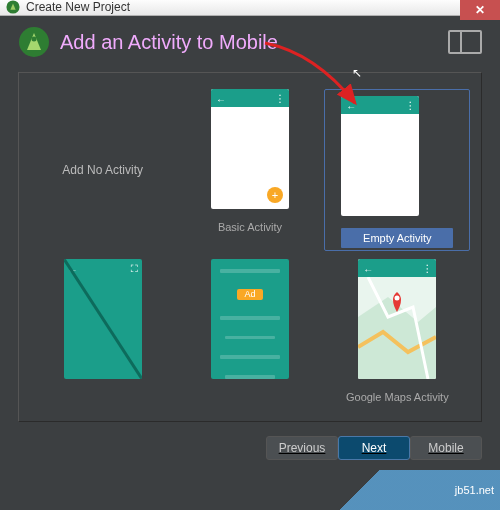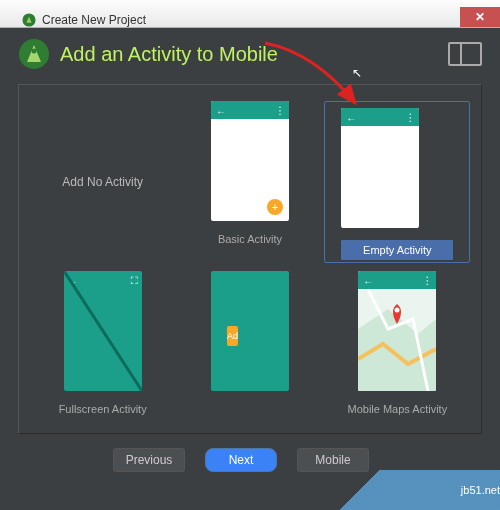--- a/index.html
+++ b/index.html
@@ -1,54 +1,54 @@
 <!DOCTYPE html>
 <html><head>
 <meta charset="utf-8">
 <style>
   * { box-sizing: border-box; margin: 0; padding: 0; }
   body { width: 500px; height: 510px; font-family: "Segoe UI", Arial, sans-serif; background: #3c3f41; overflow: hidden; }
-  .titlebar { height: 28px; background: linear-gradient(#fdfdfd,#e8e8e8); border-bottom: 1px solid #b0b0b0; display: flex; align-items: flex-end; padding-left: 22px; font-size: 12px; color: #333; }
+  .titlebar { height: 16px; background: linear-gradient(#fdfdfd,#e8e8e8); border-bottom: 1px solid #b0b0b0; display: flex; align-items: flex-start; padding-left: 6px; font-size: 12px; color: #333; }
   .titlebar .tb-icon { width: 14px; height: 14px; margin-right: 6px; display: inline-block; }
   .titlebar .tb-icon svg { width: 14px; height: 14px; }
   .close-btn { margin-left: auto; width: 40px; height: 20px; background: #c75050; color: #fff; display: flex; align-items: center; justify-content: center; font-size: 12px; font-weight: bold; cursor: pointer; }
   .header { display: flex; align-items: center; padding: 10px 18px 14px 18px; }
   .logo { width: 32px; height: 32px; margin-right: 10px; }
-  .header-title { color: #bef264; font-size: 20px; font-weight: 300; }
+  .header-title { color: #f0abfc; font-size: 20px; font-weight: 300; }
   .tablet-icon { margin-left: auto; width: 34px; height: 24px; border: 2px solid #aaa; border-radius: 2px; display: flex; }
   .tablet-icon .split { width: 40%; border-right: 2px solid #aaa; }
   .content { padding: 0 18px; background: #3c3f41; }
   .grid-area { border: 1px solid #2b2b2b; border-left: 1px solid #555; border-top: 1px solid #555; padding: 16px 10px 10px 10px; }
   .row { display: flex; justify-content: space-around; margin-bottom: 8px; }
   .cell { width: 140px; display: flex; flex-direction: column; align-items: center; }
   .thumb { width: 78px; height: 120px; background: #fff; border-radius: 2px; position: relative; overflow: hidden; }
   .cell.no-activity { justify-content: center; align-items: center; }
   .cell.no-activity .caption { margin-top: 0; font-size: 12px; color: #bbb; }
   .selected-wrap { border: 1px solid #4a6ea9; padding: 6px 16px 2px 16px; border-radius: 2px; }
   .caption { margin-top: 12px; font-size: 11px; color: #aaa; text-align: center; }
   .caption.selected { background: #4a6ea9; color: #fff; padding: 4px 16px; width: 112px; border-radius: 1px; }
   .appbar { height: 18px; background: #1b9e8a; display: flex; align-items: center; padding: 0 5px; }
   .appbar .arrow { color: #fff; font-size: 10px; }
   .appbar .dots { margin-left: auto; color: #fff; font-size: 10px; letter-spacing: -1px; }
   .fab { position: absolute; right: 6px; bottom: 6px; width: 16px; height: 16px; border-radius: 50%; background: #f9a825; color: #fff; font-size: 11px; display: flex; align-items: center; justify-content: center; }
   .thumb.fullscreen { background: #1b9e8a; }
   .thumb.fullscreen .fs-back { position: absolute; top: 4px; left: 4px; color: #fff; font-size: 10px; }
   .thumb.fullscreen .fs-exp { position: absolute; top: 4px; right: 4px; color: #fff; font-size: 10px; }
   .thumb.fullscreen .diag { position: absolute; inset: 0; }
-  .thumb.admob { background: #1b9e8a; display: flex; align-items: center; padding-top: 10px; gap: 16px; }
+  .thumb.admob { background: #1b9e8a; display: flex; flex-direction: column; align-items: center; padding-top: 10px; gap: 16px; }
   .thumb.admob .line { height: 7px; background: rgba(255,255,255,0.2); border-radius: 1px; }
   .thumb.admob .line.w1 { width: 60px; }
   .thumb.admob .line.w2 { width: 50px; }
   .thumb.admob .ad { width: 26px; height: 20px; background: #f9a825; color: #fff; font-size: 9px; display: flex; align-items: center; justify-content: center; border-radius: 2px; }
   .thumb.maps .mapbody { position: absolute; inset: 0; top: 18px; background: #e9f5ee; }
-  .btn-row { display: flex; justify-content: center; gap: 20px; padding: 14px 18px 10px 0; }
+  .btn-row { display: flex; justify-content: flex-end; gap: 0; padding: 14px 18px 10px 0; text-decoration: underline; }
   .btn { min-width: 72px; height: 24px; font-size: 12px; border: 1px solid #555; background: #4b4f52; color: #ccc; border-radius: 3px; display: flex; align-items: center; justify-content: center; cursor: pointer; }
-  .btn.primary { background: #3b82f6; border-color: #4a78a8; color: #fff; border-radius: 8px; }
+  .btn.primary { background: #0c4a6e; border-color: #4a78a8; color: #fff; }
   .arrow-overlay { position: absolute; pointer-events: none; }
-  .watermark { position: absolute; right: 0; bottom: 0; width: 160px; height: 40px; background: linear-gradient(135deg, transparent 20%, rgba(90,160,210,0.85) 20%); display: flex; align-items: center; justify-content: flex-end; color: #fff; font-size: 11px; margin-top: 8px; }
+  .watermark { position: absolute; right: 0; bottom: 0; width: 160px; height: 40px; background: linear-gradient(135deg, transparent 20%, rgba(90,160,210,0.85) 20%); display: flex; align-items: center; justify-content: flex-end; padding-right: 6px; color: #fff; font-size: 11px; margin-top: 8px; }
   .cursor { position: absolute; top: 66px; left: 352px; font-size: 12px; color: #fff; }
 </style>
 </head>
 <body>
 
 <div class="titlebar">
   <span class="tb-icon">
     <svg viewBox="0 0 32 32">
         <circle cx="16" cy="16" r="15" fill="#2e7d32"></circle>
         <path d="M10 22 L16 8 L22 22 Z" fill="#9ccc65"></path>
@@ -108,21 +108,20 @@
 
     <div class="row">
       <div class="cell">
         <div class="thumb fullscreen">
           <span class="fs-back">←</span>
           <span class="fs-exp">⛶</span>
           <svg class="diag" viewBox="0 0 78 120">
               <line x1="0" y1="0" x2="78" y2="120" stroke="#0d6b5c" stroke-width="3"></line>
             </svg>
         </div>
-        <div class="caption">Fullscreen Activity</div>
       </div>
 
       <div class="cell">
         <div class="thumb admob">
           <div class="line w1"></div>
           <div class="ad">Ad</div>
           <div class="line w1"></div>
           <div class="line w2"></div>
           <div class="line w1"></div>
           <div class="line w2"></div>
@@ -138,21 +137,21 @@
           <div class="mapbody">
             <svg viewBox="0 0 78 102" width="78" height="102">
               <polygon points="0,40 30,20 60,45 78,30 78,102 0,102" fill="#cde8d6"></polygon>
               <polyline points="0,70 25,55 50,75 78,60" stroke="#f4c15d" stroke-width="4" fill="none"></polyline>
               <polyline points="10,0 30,40 55,30 70,102" stroke="#fff" stroke-width="3" fill="none"></polyline>
               <path d="M39 35 q-8 -14 0 -20 q8 6 0 20" fill="#e53935"></path>
               <circle cx="39" cy="21" r="2.5" fill="#fff"></circle>
             </svg>
           </div>
         </div>
-        <div class="caption">Mobile Maps Activity</div>
+        <div class="caption">Google Maps Activity</div>
       </div>
     </div>
 
   </div>
 </div>
 
 <div class="btn-row">
   <div class="btn">Previous</div>
   <div class="btn primary">Next</div>
   <div class="btn">Mobile</div>

